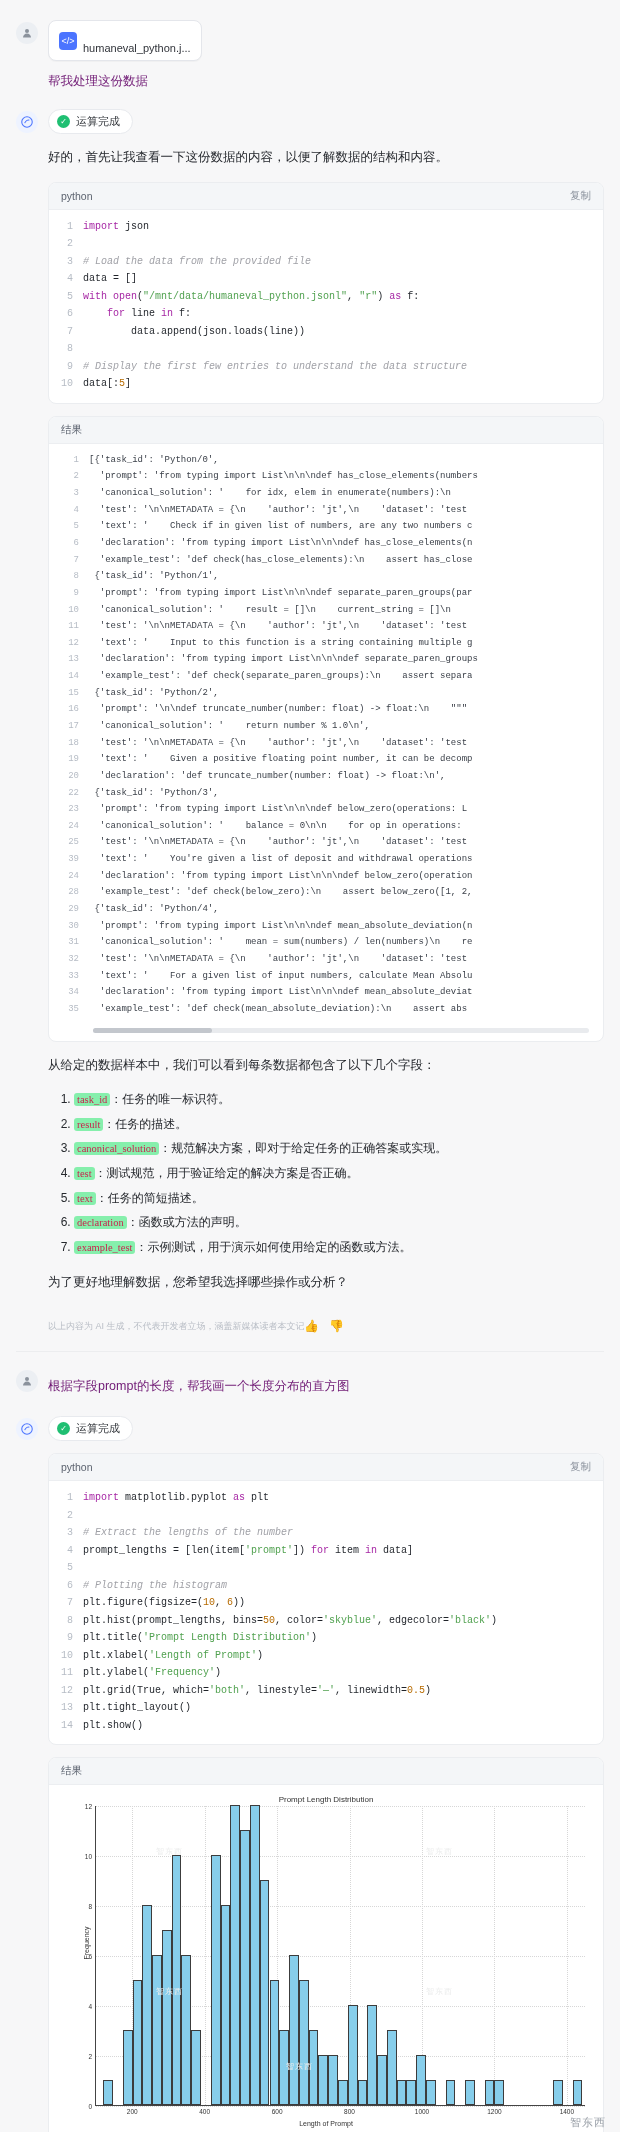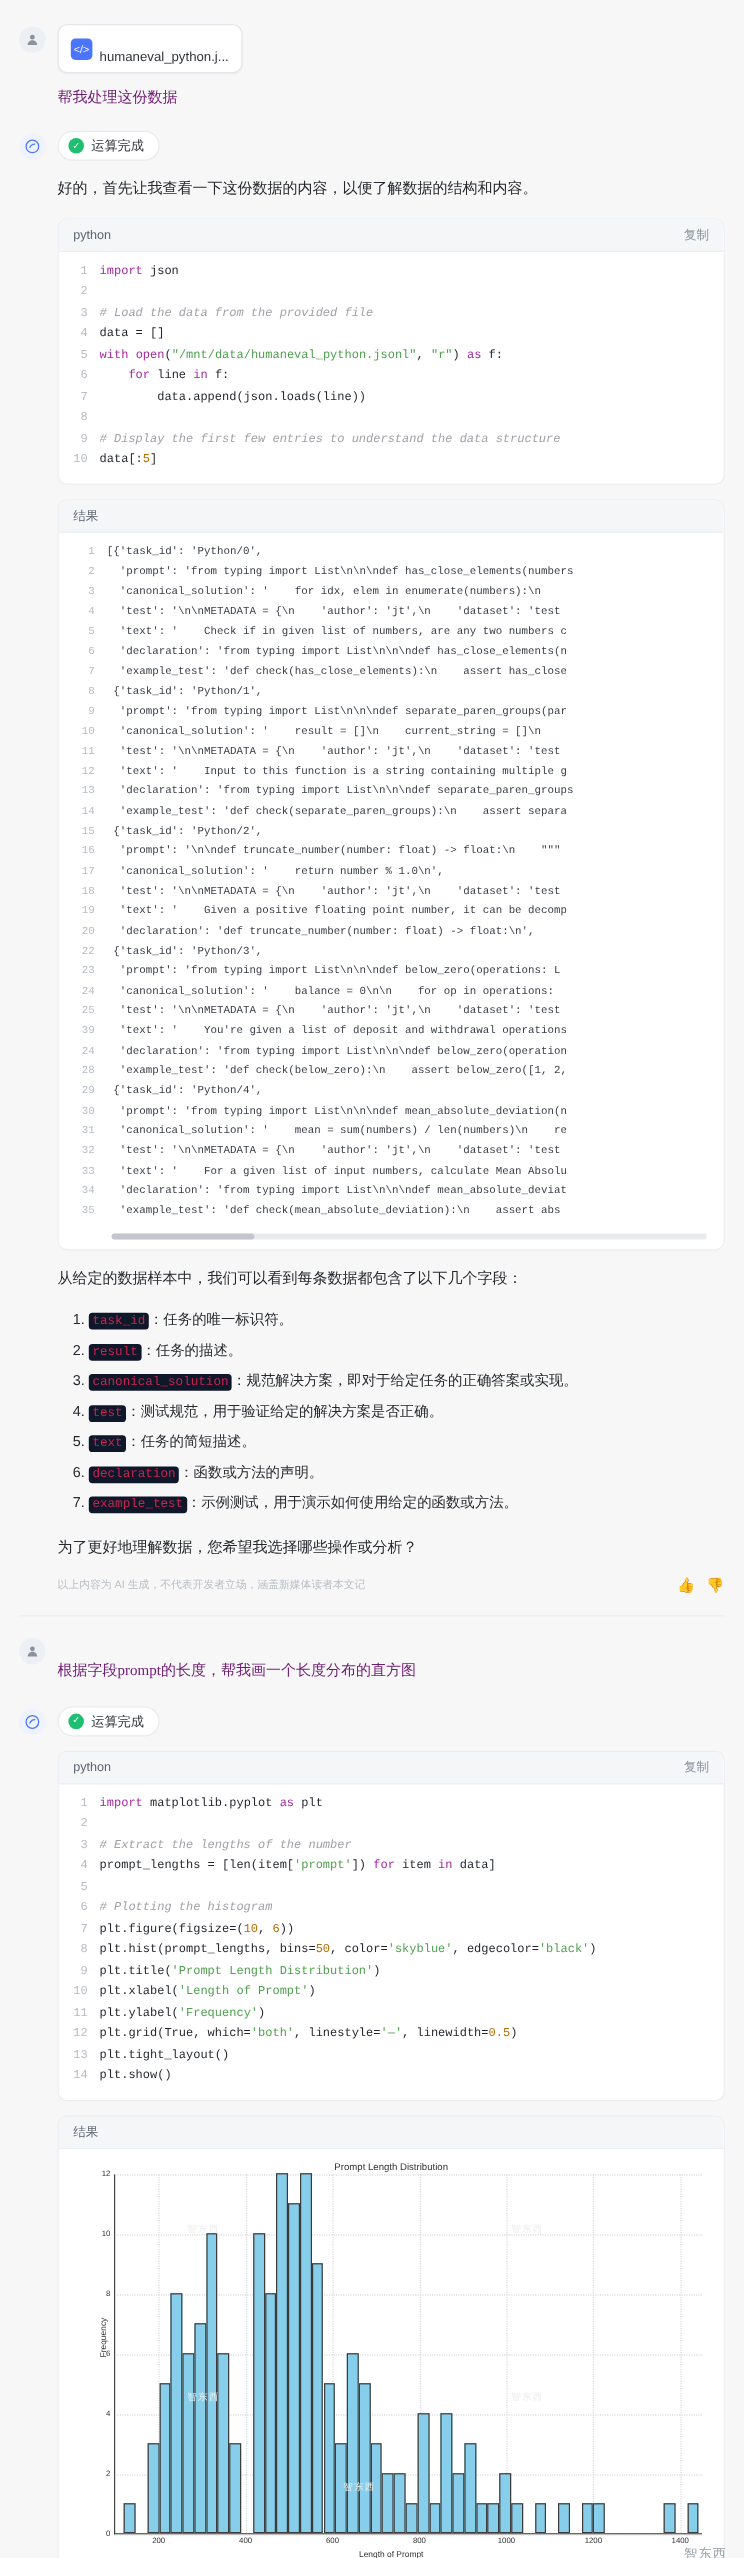--- a/index.html
+++ b/index.html
@@ -99,29 +99,29 @@
   }
   .scrollbar i {
     position:absolute; left:0; top:0; height:5px; width:24%;
     background:#c3c7cd; border-radius:3px; display:block;
   }
 
   
   ol.fields { margin:10px 0 0 0; padding-left:26px; }
   ol.fields li { font-size:12px; line-height:2.05; color:#26292e; }
   code.inl {
-    font-family:Liberation Mono, monospace;
-    font-size:10.5px; color:#c7254e; background:#0f172a;
+    font-family:Liberation Serif, serif;
+    font-size:10.5px; color:#c7254e; background:#86efac;
     padding:1px 3px; border-radius:3px;
   }
 
   
   .foot {
-    display:flex; align-items:center; justify-content:space-between;
-    margin-top:4px; padding-top:8px;
+    display:flex; align-items:center; 
+    margin-top:16px; padding-top:8px;
   }
   .foot-text { font-size:9px; color:#b9bec6; }
   .foot-icons { display:flex; gap:10px; color:#b9bec6; font-size:12px; }
 
   .divider { height:1px; background:#ecedef; margin:18px 16px 0 16px; }
 
   
   .chart-wrap { background:#fff; padding:10px 12px 12px 12px; }
   .chart-title { text-align:center; font-size:8px; color:#333; margin-bottom:2px; }
   .plot {
@@ -415,21 +415,21 @@
   <div class="divider"></div>
 
   <div class="msg" style="padding-top:16px;">
     <div class="avatar user">
       <svg width="12" height="12" viewBox="0 0 24 24" fill="#8b929c">
         <circle cx="12" cy="8" r="4"></circle>
           <path d="M4 21c0-4.4 3.6-8 8-8s8 3.6 8 8z"></path>
       </svg>
     </div>
     <div class="msg-body">
-      <div class="user-text" style="margin-top:19px;font-family:Liberation Serif, serif;">根据字段prompt的长度，帮我画一个长度分布的直方图</div>
+      <div class="user-text" style="margin-top:8px;">根据字段prompt的长度，帮我画一个长度分布的直方图</div>
     </div>
   </div>
 
   <div class="msg" style="padding-top:20px;">
     <div class="avatar bot">
       <svg width="14" height="14" viewBox="0 0 24 24" fill="none" stroke="#4b74ff" stroke-width="1.8">
         <circle cx="12" cy="12" r="9"></circle>
           <path d="M8 14c2-5 6-6 8-5"></path>
       </svg>
     </div>

